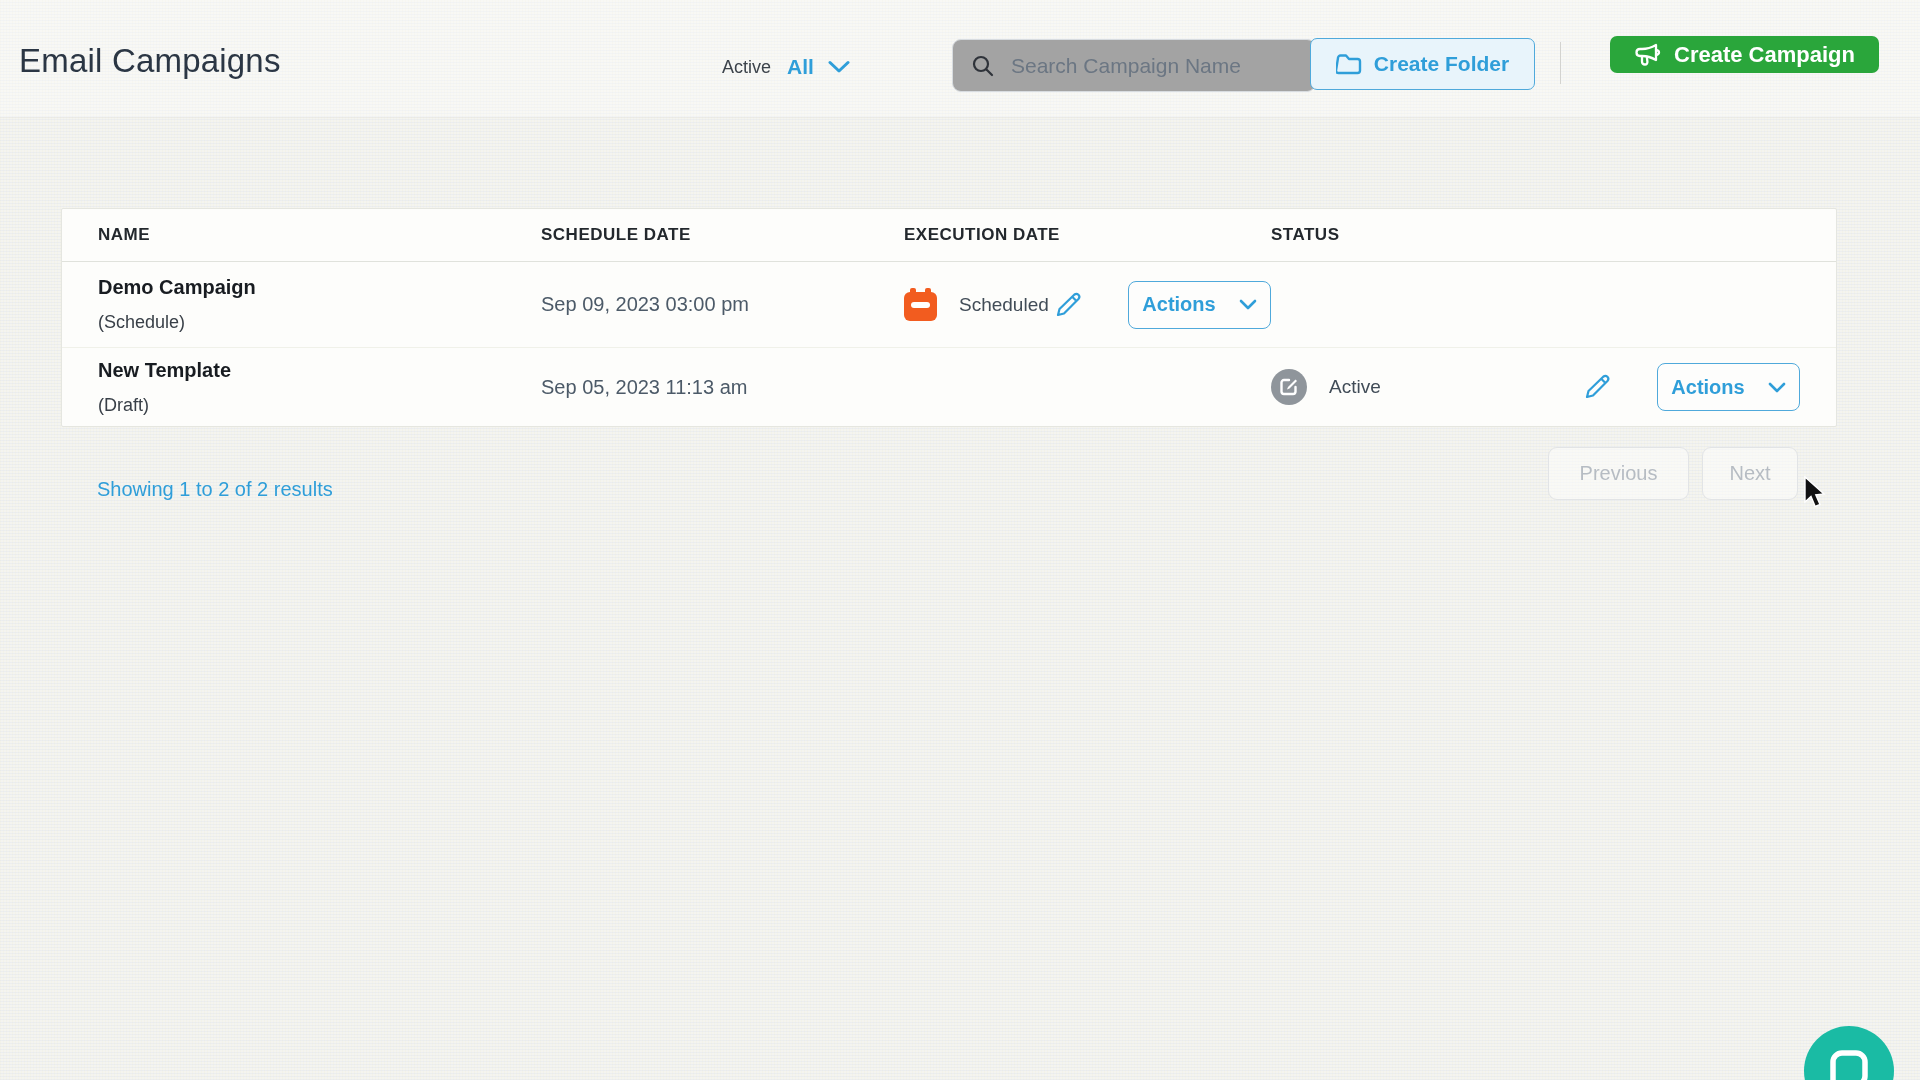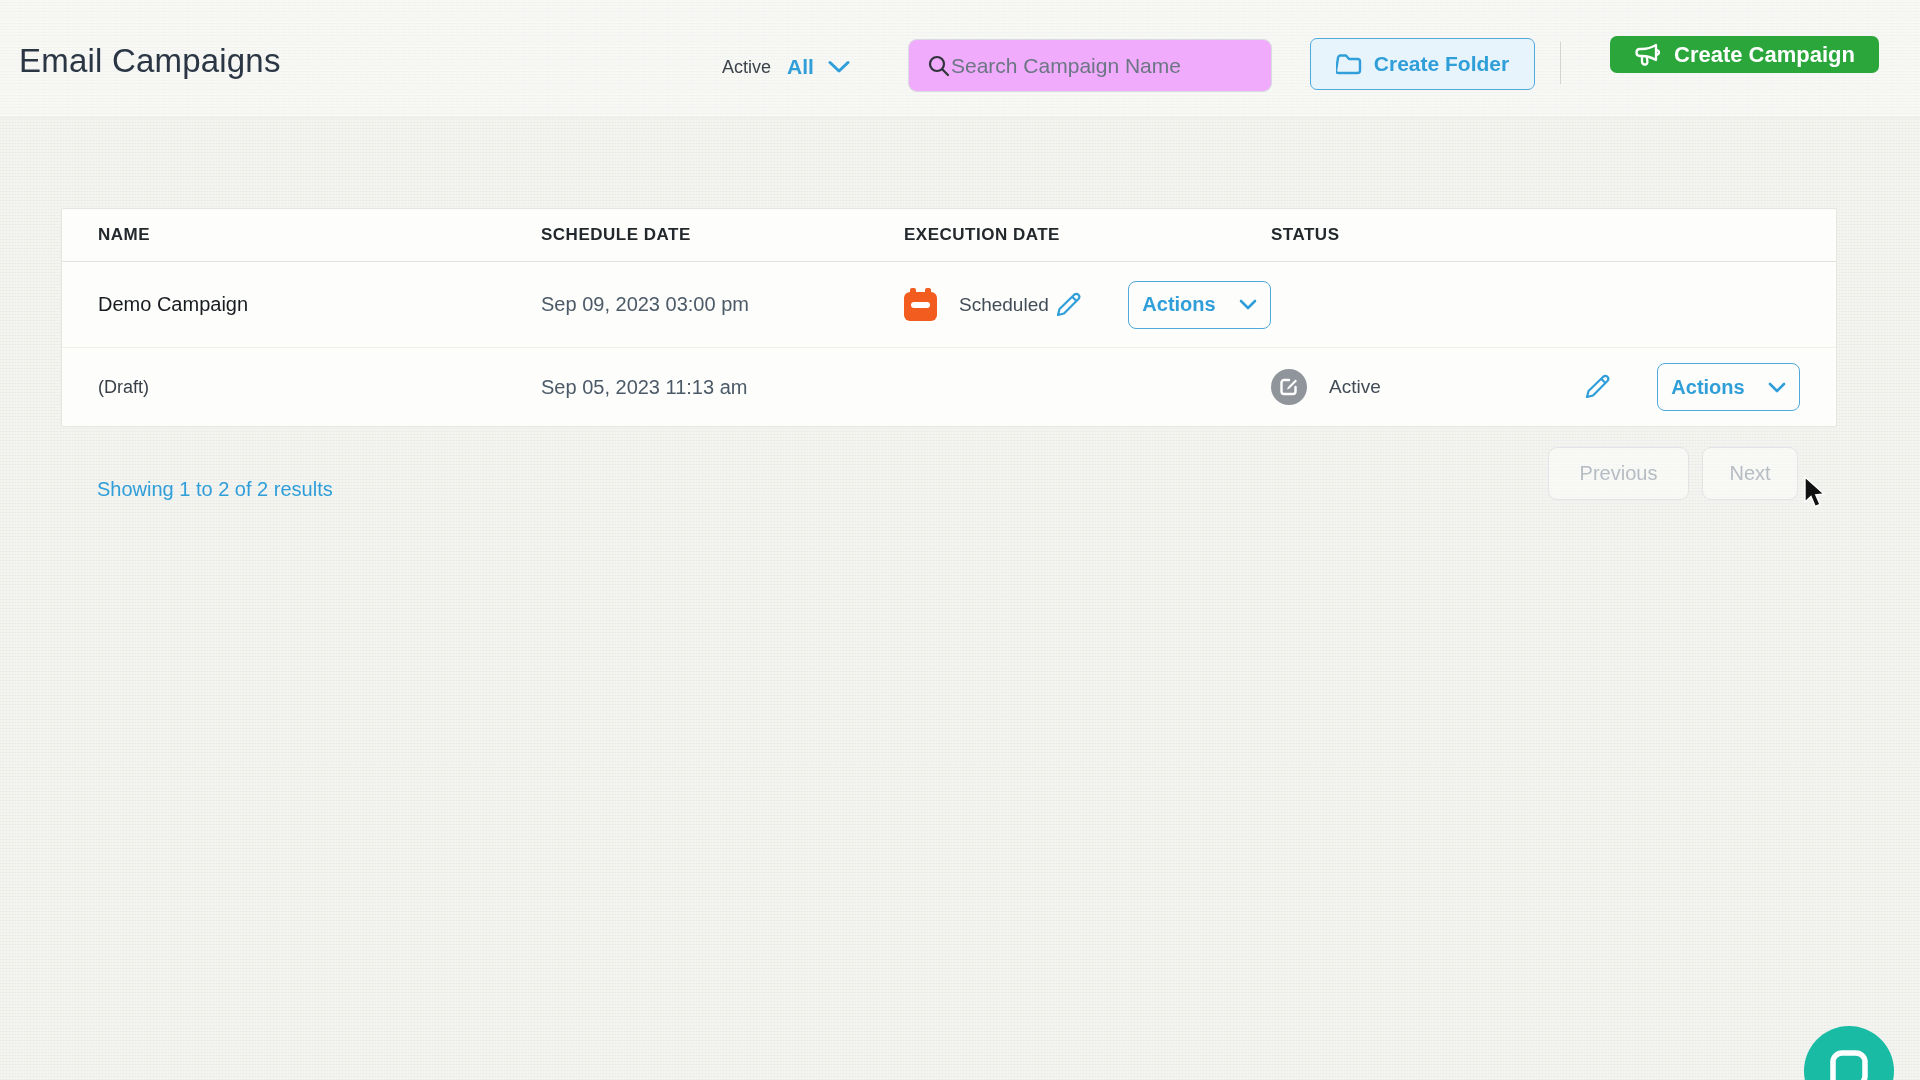--- a/index.html
+++ b/index.html
@@ -27,23 +27,23 @@
   .filter-group {
     position:absolute; left:722px; top:50px; height:34px;
     display:flex; align-items:center; gap:16px;
   }
   .filter-label { font-size:18px; font-weight:500; color:#3c434b; }
   .filter-value {
     display:flex; align-items:center; gap:14px; cursor:pointer;
   }
   .filter-value span { font-size:21px; font-weight:600; color:#2f9ed9; }
   .search-box {
-    position:absolute; left:908px; top:39px; width:364px; height:53px;
-    background:#f0abfc; border:1px solid #d8dce0; border-radius:9px;
-    display:flex; align-items:center; padding:0 18px; 
+    position:absolute; left:952px; top:39px; width:364px; height:53px;
+    background:#a3a3a3; border:1px solid #d8dce0; border-radius:9px;
+    display:flex; align-items:center; padding:0 18px; gap:16px;
   }
   .search-box input {
     border:none; outline:none; background:transparent; flex:1;
     font-size:21px; color:#33404d; font-family:inherit;
   }
   .search-box input::placeholder { color:#6b7683; opacity:1; }
   .btn-create-folder {
     position:absolute; left:1310px; top:38px; width:225px; height:52px;
     background:#e8f4fb; border:1.5px solid #4fa9db; border-radius:7px;
     display:flex; align-items:center; justify-content:center; gap:12px;
@@ -76,21 +76,21 @@
   .th {
     font-size:17px; font-weight:700; color:#23282d; letter-spacing:.5px;
   }
   .trow {
     display:grid; grid-template-columns:443px 363px 367px 1fr;
     padding:0 36px; align-items:center;
   }
   .trow.row-1 { height:86px; border-bottom:1px solid #f0f1e9; }
   .trow.row-2 { height:78px; }
   .cell-name { display:flex; flex-direction:column; gap:13px; }
-  .campaign-name { font-size:20px; font-weight:400; color:#181c21; }
+  .campaign-name { font-size:20px; font-weight:700; color:#181c21; }
   .campaign-subtitle { font-size:18px; font-weight:400; color:#383f47; }
   .cell-date { font-size:20px; color:#4c5a68; }
   .cell-status { display:flex; align-items:center; }
   .status-group { display:flex; align-items:center; gap:22px; }
   .status-label { font-size:19px; color:#414c57; }
 
   
   .cal-icon { position:relative; width:33px; height:33px; }
   .cal-body {
     position:absolute; left:0; top:4px; width:33px; height:29px;
@@ -198,20 +198,21 @@
   <div class="thead">
     <div class="th">NAME</div>
     <div class="th">SCHEDULE DATE</div>
     <div class="th">EXECUTION DATE</div>
     <div class="th">STATUS</div>
   </div>
 
   <div class="trow row-1">
     <div class="cell-name">
       <span class="campaign-name">Demo Campaign</span>
+      <span class="campaign-subtitle">(Schedule)</span>
     </div>
     <div class="cell-date">Sep 09, 2023 03:00 pm</div>
     <div class="cell-status">
       <div class="status-group">
         <span class="cal-icon">
           <span class="cal-tab left"></span>
             <span class="cal-tab right"></span>
           <span class="cal-body"></span>
             <span class="cal-bar"></span>
         </span>
@@ -229,20 +230,21 @@
           <svg width="18" height="11" viewBox="0 0 18 11" fill="none">
               <path d="M2 2 L9 9 L16 2" stroke="#2f9ed9" stroke-width="2.6" stroke-linecap="round" stroke-linejoin="round"></path>
             </svg>
         </span>
       </button>
     </div>
   </div>
 
   <div class="trow row-2">
     <div class="cell-name">
+      <span class="campaign-name">New Template</span>
       <span class="campaign-subtitle">(Draft)</span>
     </div>
     <div class="cell-date">Sep 05, 2023 11:13 am</div>
     <div class="cell-date"></div>
     <div class="cell-status">
       <div class="status-group">
         <span class="draft-icon">
           <svg width="20" height="20" viewBox="0 0 20 20" fill="none">
               <path d="M10 3 H5 a2.5 2.5 0 0 0-2.5 2.5 v9 A2.5 2.5 0 0 0 5 17 h9 a2.5 2.5 0 0 0 2.5-2.5 V10" stroke="#ffffff" stroke-width="2.4" stroke-linecap="round"></path>
               <path d="M16.5 2.5 L9 10 L8 12.5 L10.5 11.5 L18 4 Z" fill="#ffffff"></path>

